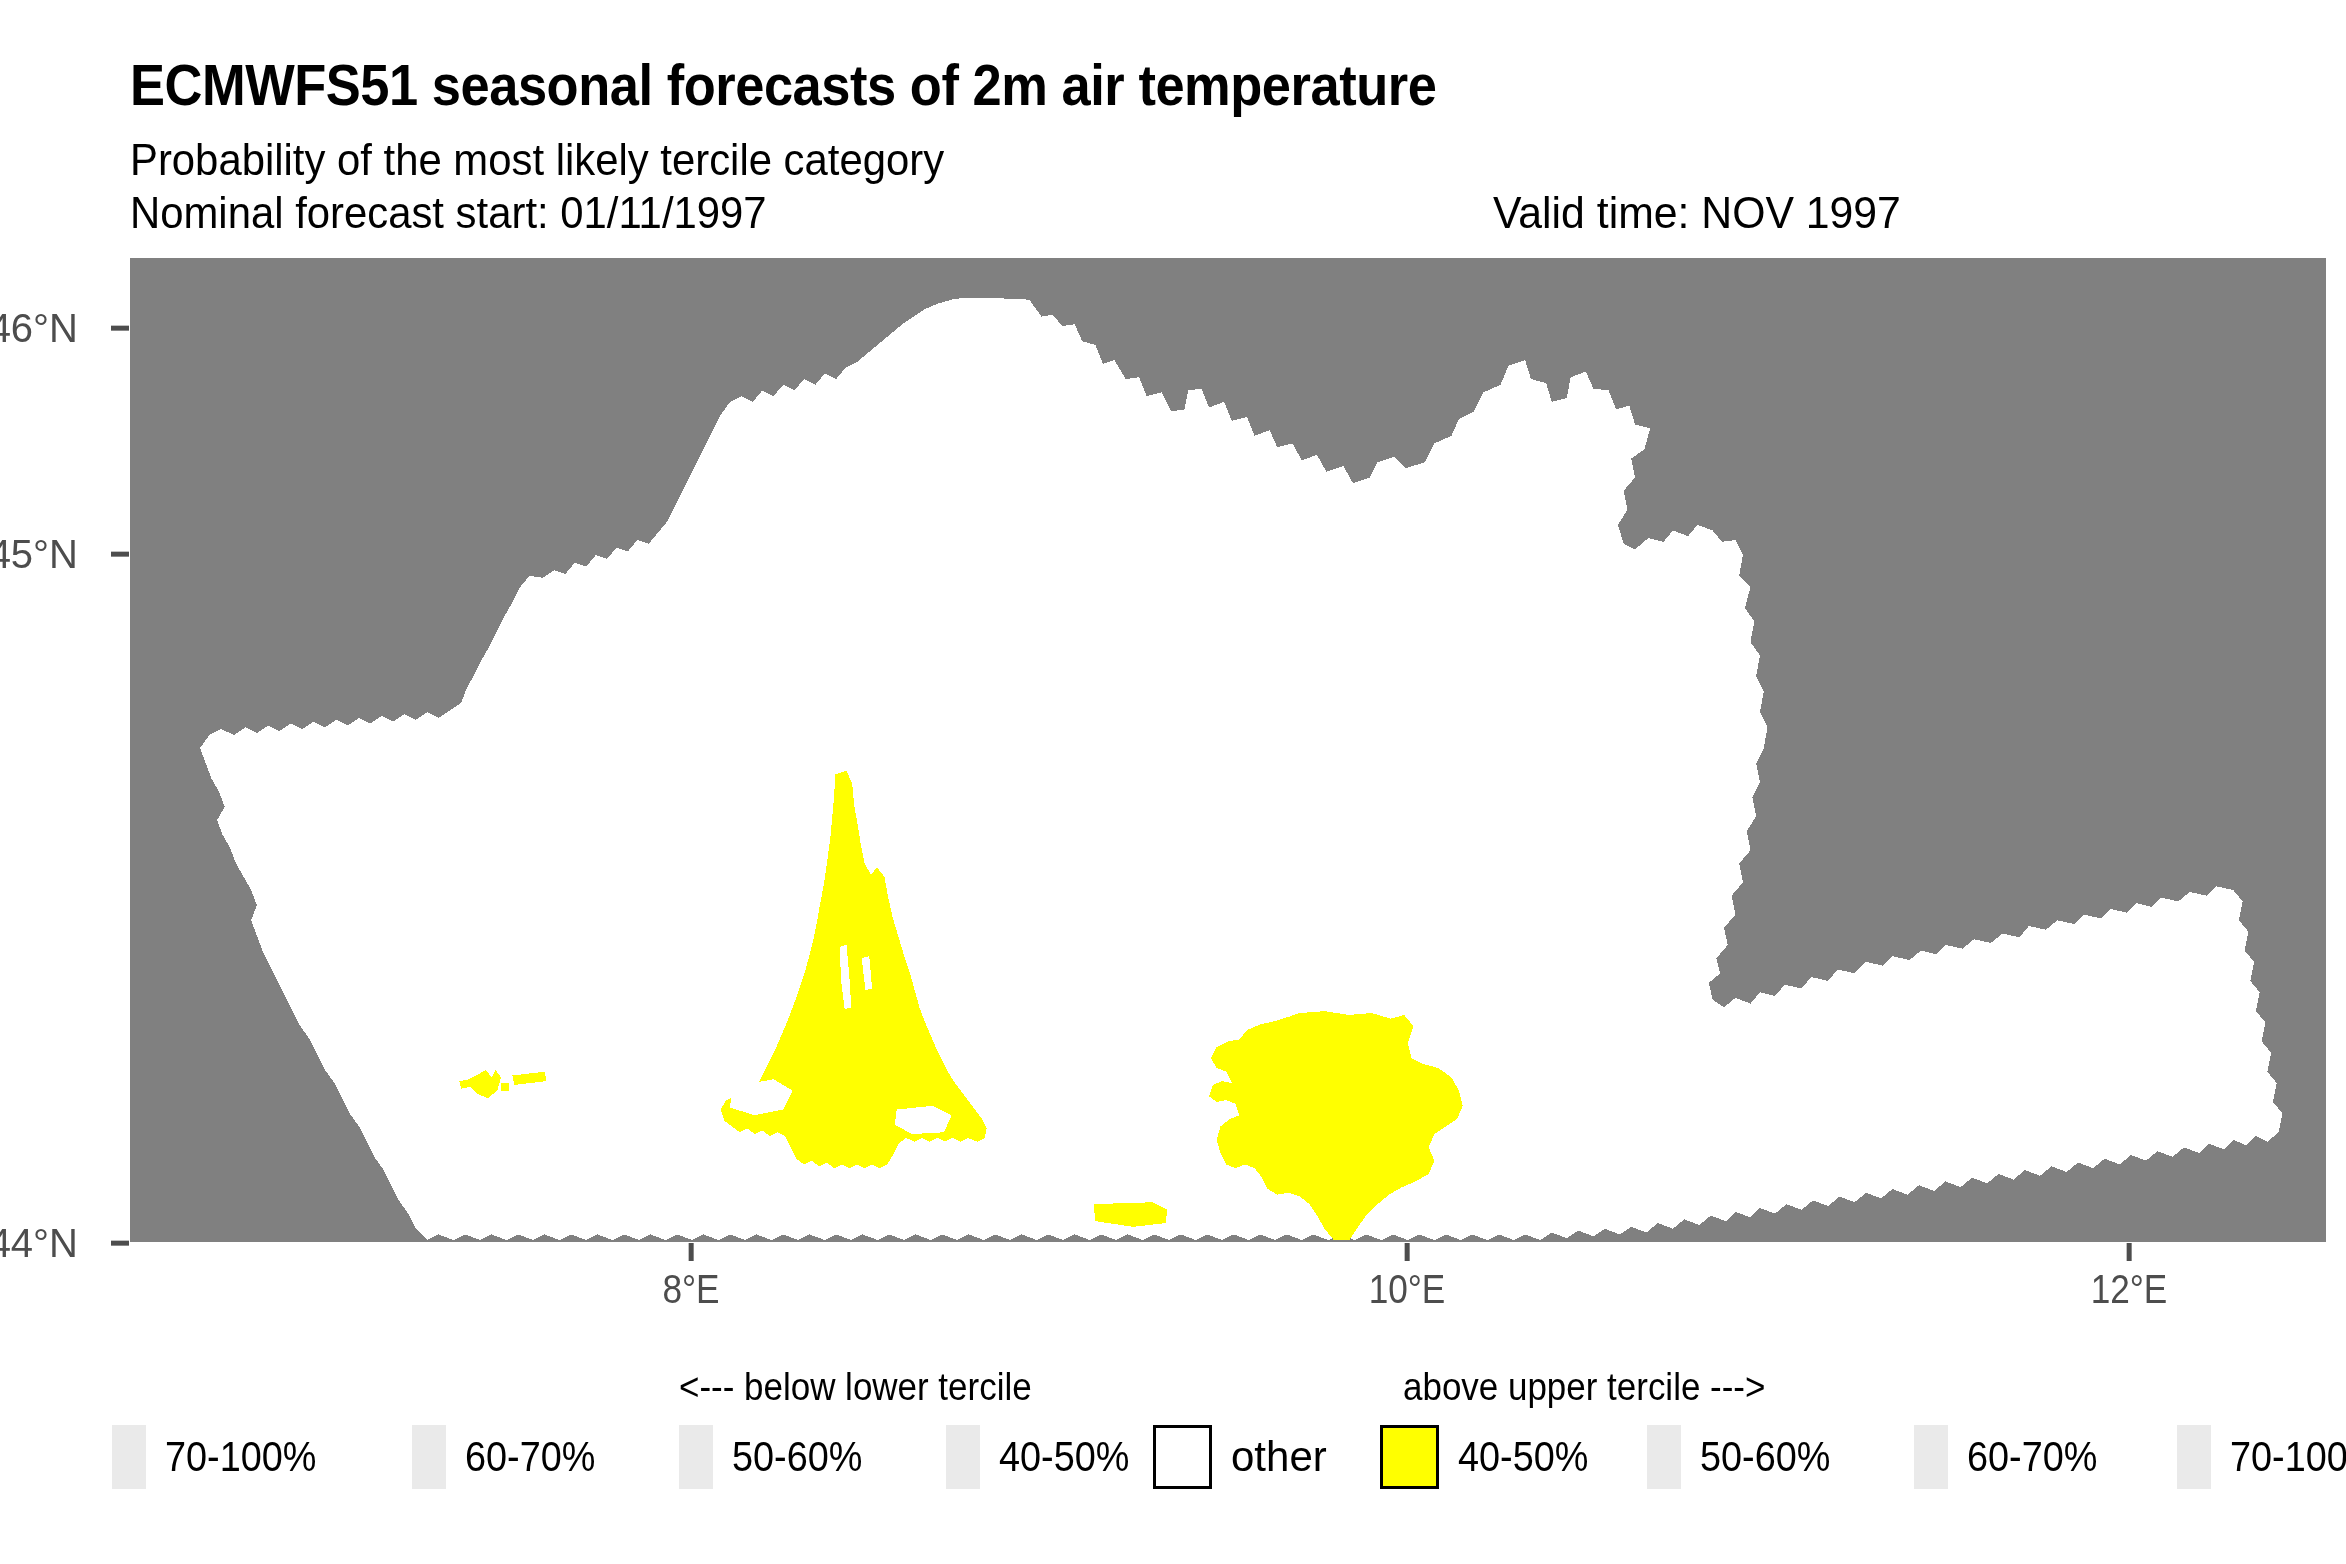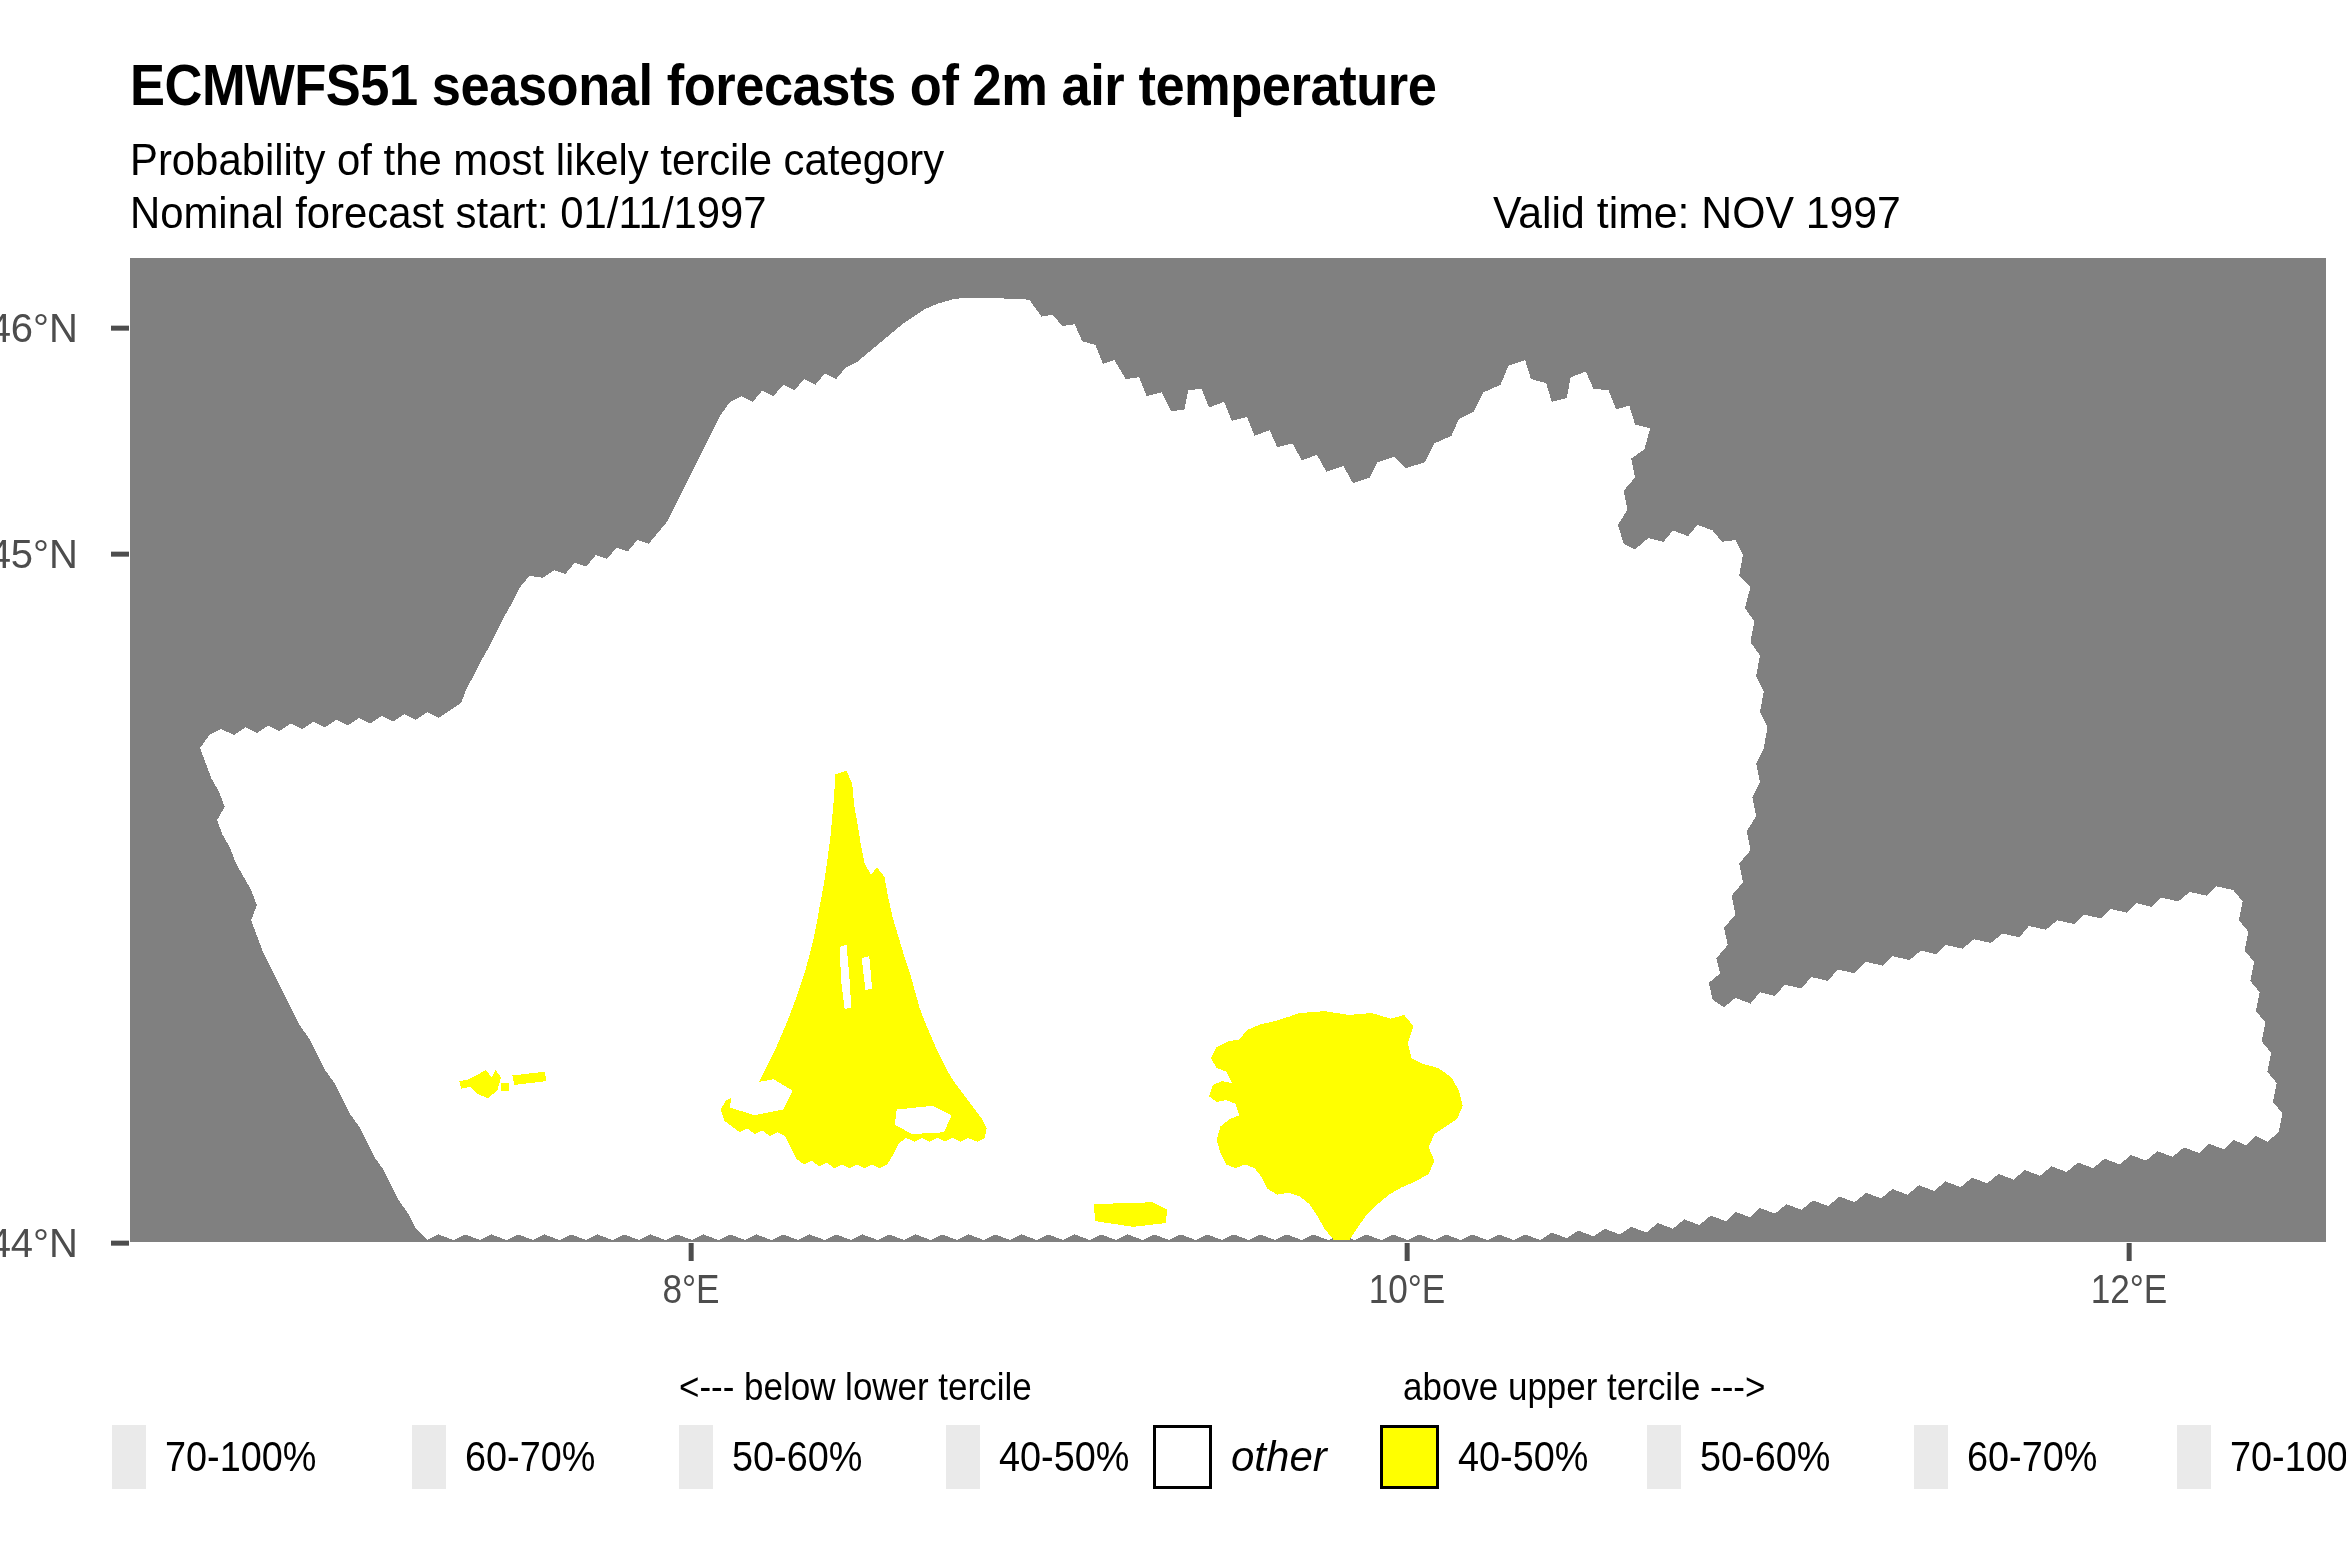--- a/index.html
+++ b/index.html
@@ -146,21 +146,20 @@
   .legend-label {
     margin-left: 19px;
     font-size: 42px;
     color: #000000;
     white-space: nowrap;
     transform: scaleX(0.9);
     transform-origin: left center;
   }
   .legend-label.wide {
     transform: scaleX(1);
-    font-style: italic;
   }
 </style>
 </head>
 <body>
 
 <div id="header">
   <div id="main-title">ECMWFS51 seasonal forecasts of 2m air temperature</div>
   <div id="subtitle">Probability of the most likely tercile category</div>
   <div id="forecast-start">Nominal forecast start: 01/11/1997</div>
   <div id="valid-time">Valid time: NOV 1997</div>

